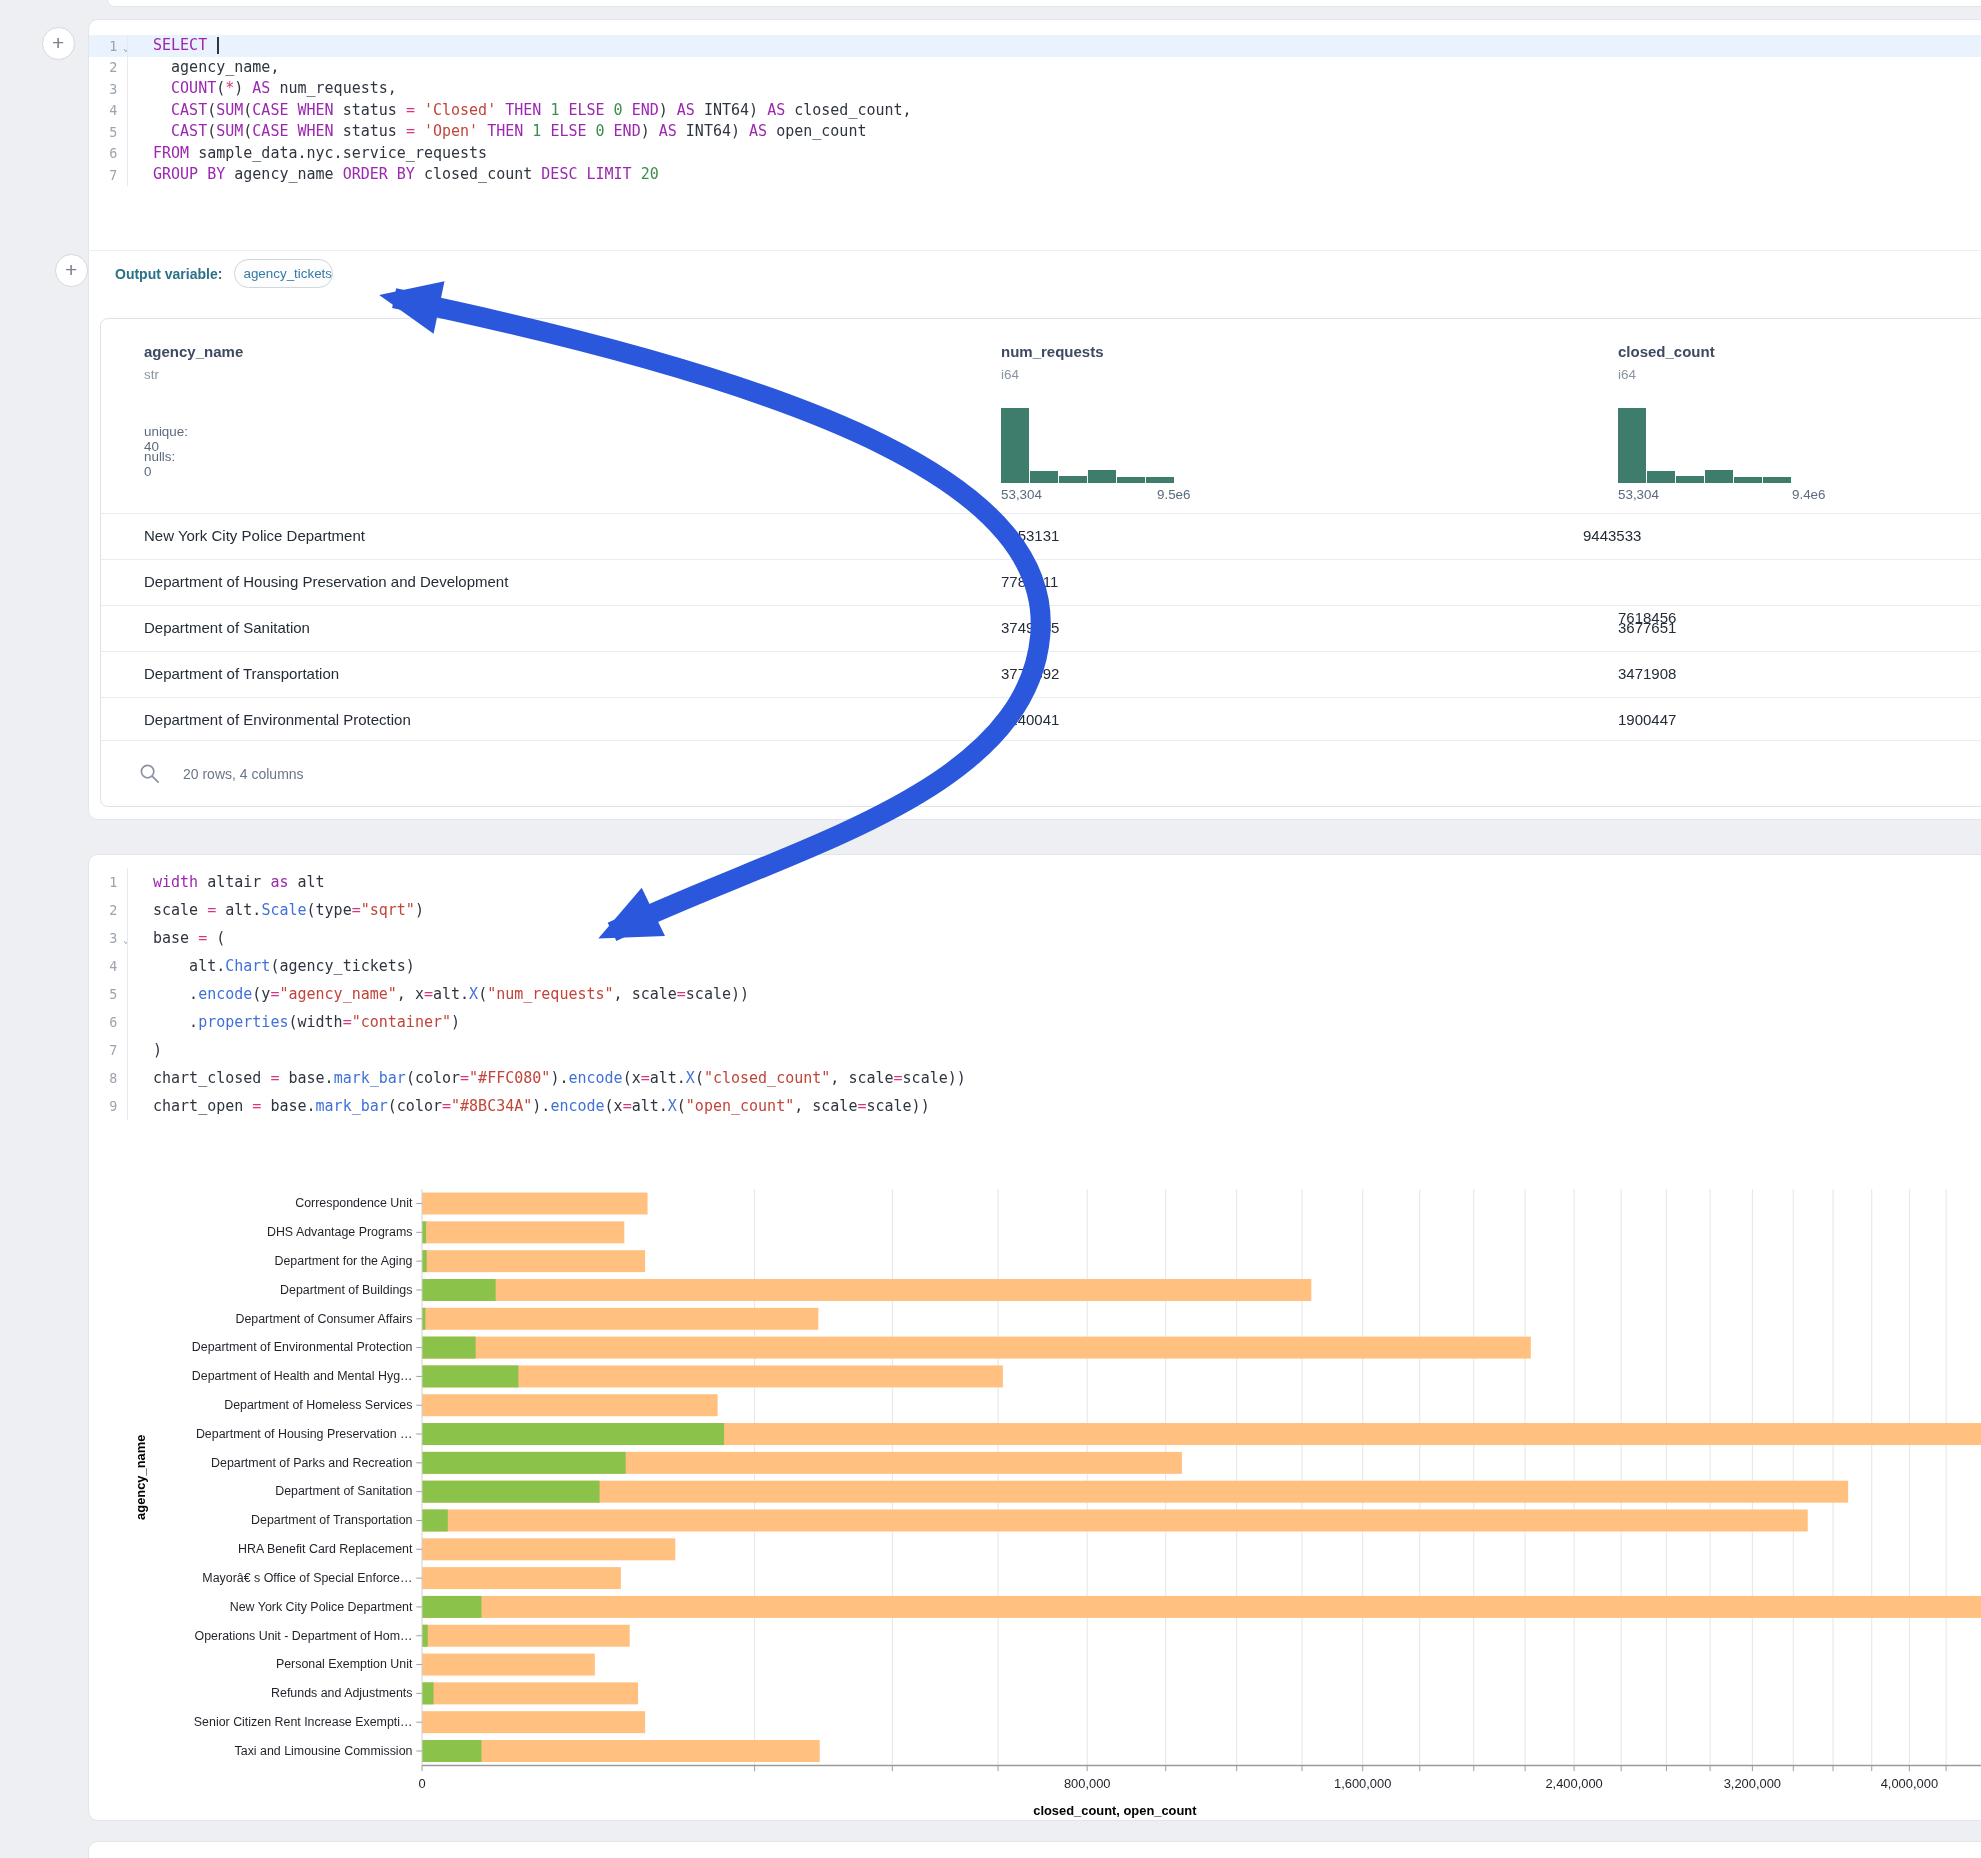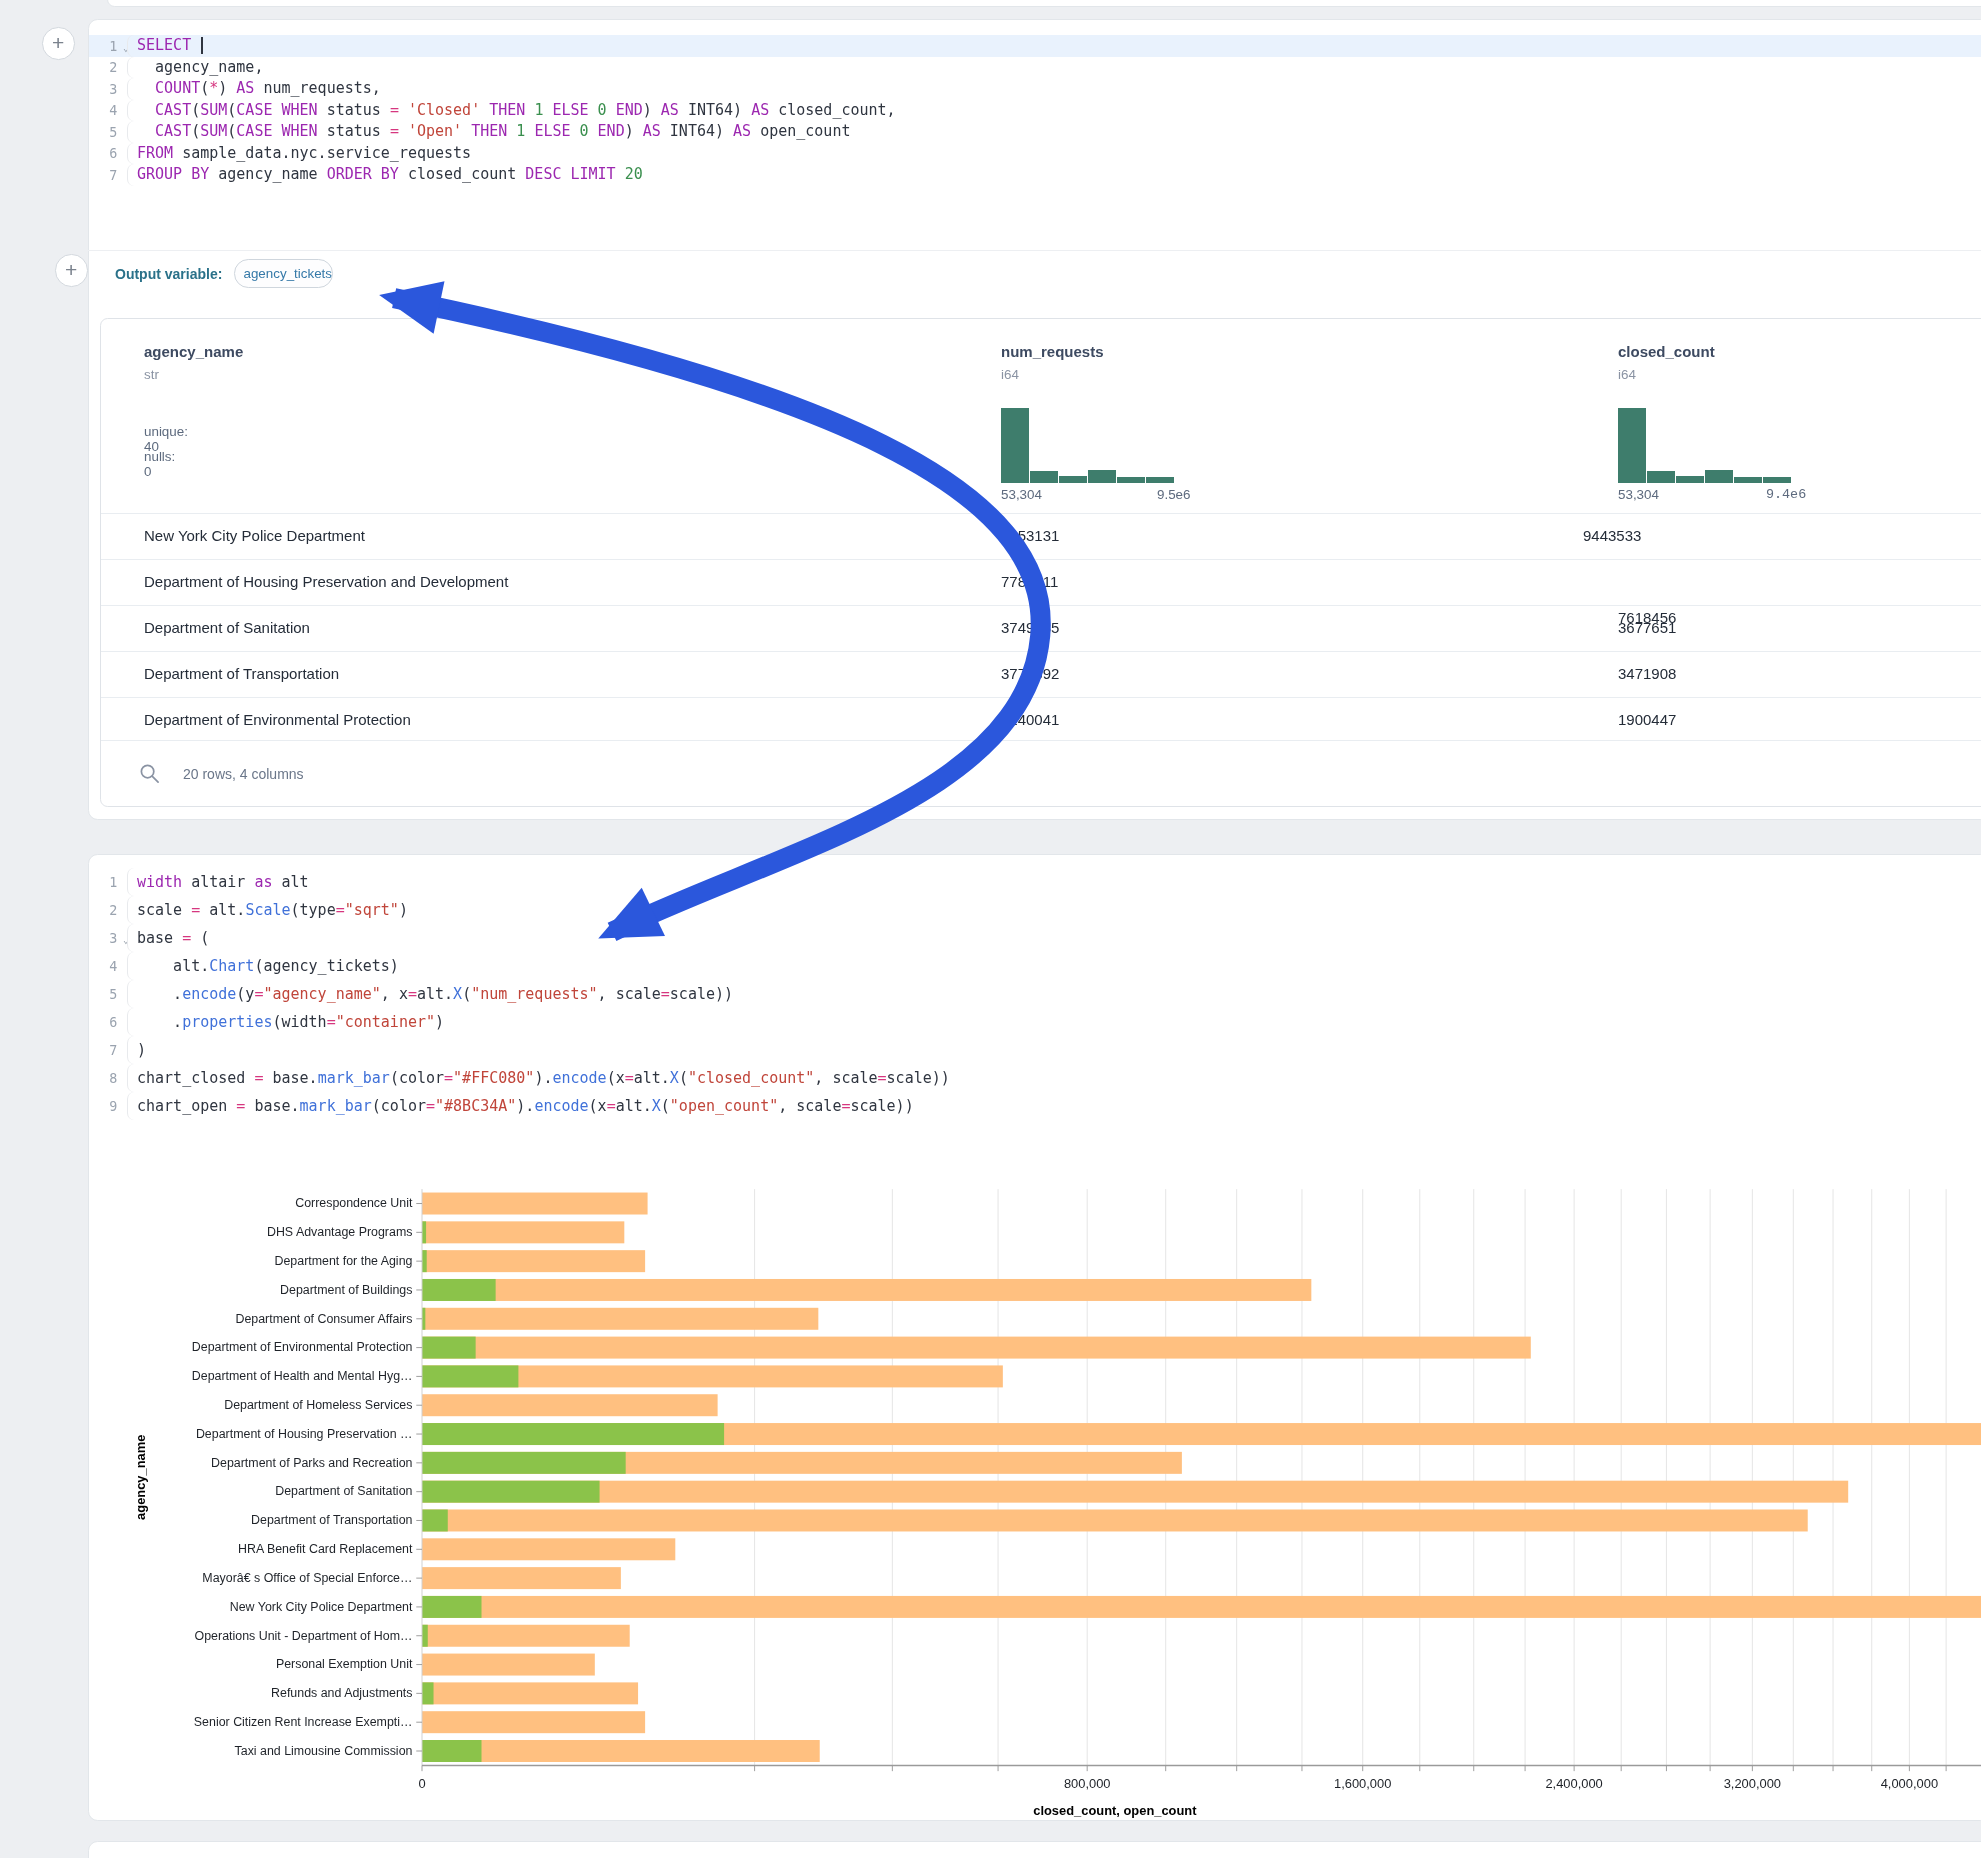--- a/index.html
+++ b/index.html
@@ -13,21 +13,21 @@
   .plus-btn { position:absolute; width:32.5px; height:32.5px; border-radius:50%;
     background:#fff; border:1px solid #d3d8de; color:#7a828d; font-size:21px;
     line-height:30px; text-align:center; cursor:pointer; }
   
   .code-area { position:absolute; font-family:"DejaVu Sans Mono", monospace; font-size:15px; }
   .code-row { position:relative; display:flex; align-items:center; }
   .gutter { width:38px; flex:0 0 38px; text-align:right; padding-right:9.6px;
     color:#9aa3af; font-size:13.4px; position:relative; }
   .gutter .caret { position:absolute; right:-1.9px; top:55%; transform:translateY(-50%);
     font-size:9.6px; color:#8c96a3; }
-  .code-text { padding-left:9px; white-space:pre; color:#2f3540; border-left:1px solid #e8eaed;border-radius:7px; }
+  .code-text { padding-left:25px; white-space:pre; color:#2f3540; border-left:1px solid #e8eaed; }
   .hl { position:absolute; left:0; right:0; background:#e9f2fd; z-index:0; }
   .code-row > * { z-index:1; }
   .tk-kw { color:#9c27b0; } .tk-op { color:#d6367f; } .tk-str { color:#c0453a; }
   .tk-num { color:#3a8f4e; } .tk-fn { color:#4071d9; } .tk-id { color:#2f3540; }
   .cursor { display:inline-block; width:1.9px; height:17px; background:#2f3540;
     vertical-align:text-bottom; margin-left:1px; }
   
   .output-row { position:absolute; left:88px; top:250px; width:1902px; height:46px;
     border-top:1px solid #edeff2; display:flex; align-items:center; }
   .output-label { margin-left:27px; color:#2a7189; font-weight:bold; font-size:14px; }
@@ -127,21 +127,21 @@
         <div class="col-type">i64</div>
         <div class="hist">
           <div style="height: 75px;"></div>
           <div style="height: 12px;"></div>
           <div style="height: 6.7px;"></div>
           <div style="height: 12.7px;"></div>
           <div style="height: 6.3px;"></div>
           <div style="height: 6.3px;"></div>
         </div>
         <div class="hist-lab">53,304</div>
-        <div class="hist-lab" style="left: 148px; font-family: Liberation Mono, monospace;">9.4e6</div>
+        <div class="hist-lab" style="left: 174px;">9.4e6</div>
       </div>
     </div>
   <div id="tbl-rows">
       <div class="trow" style="top: 194px;">
         <span style="left: 43px;">New York City Police Department</span>
         <span style="left: 900px;">9453131</span>
         <span style="left: 1482px;">9443533</span>
       </div>
       <div class="trow" style="top: 240px;">
         <span style="left: 43px;">Department of Housing Preservation and Development</span>

